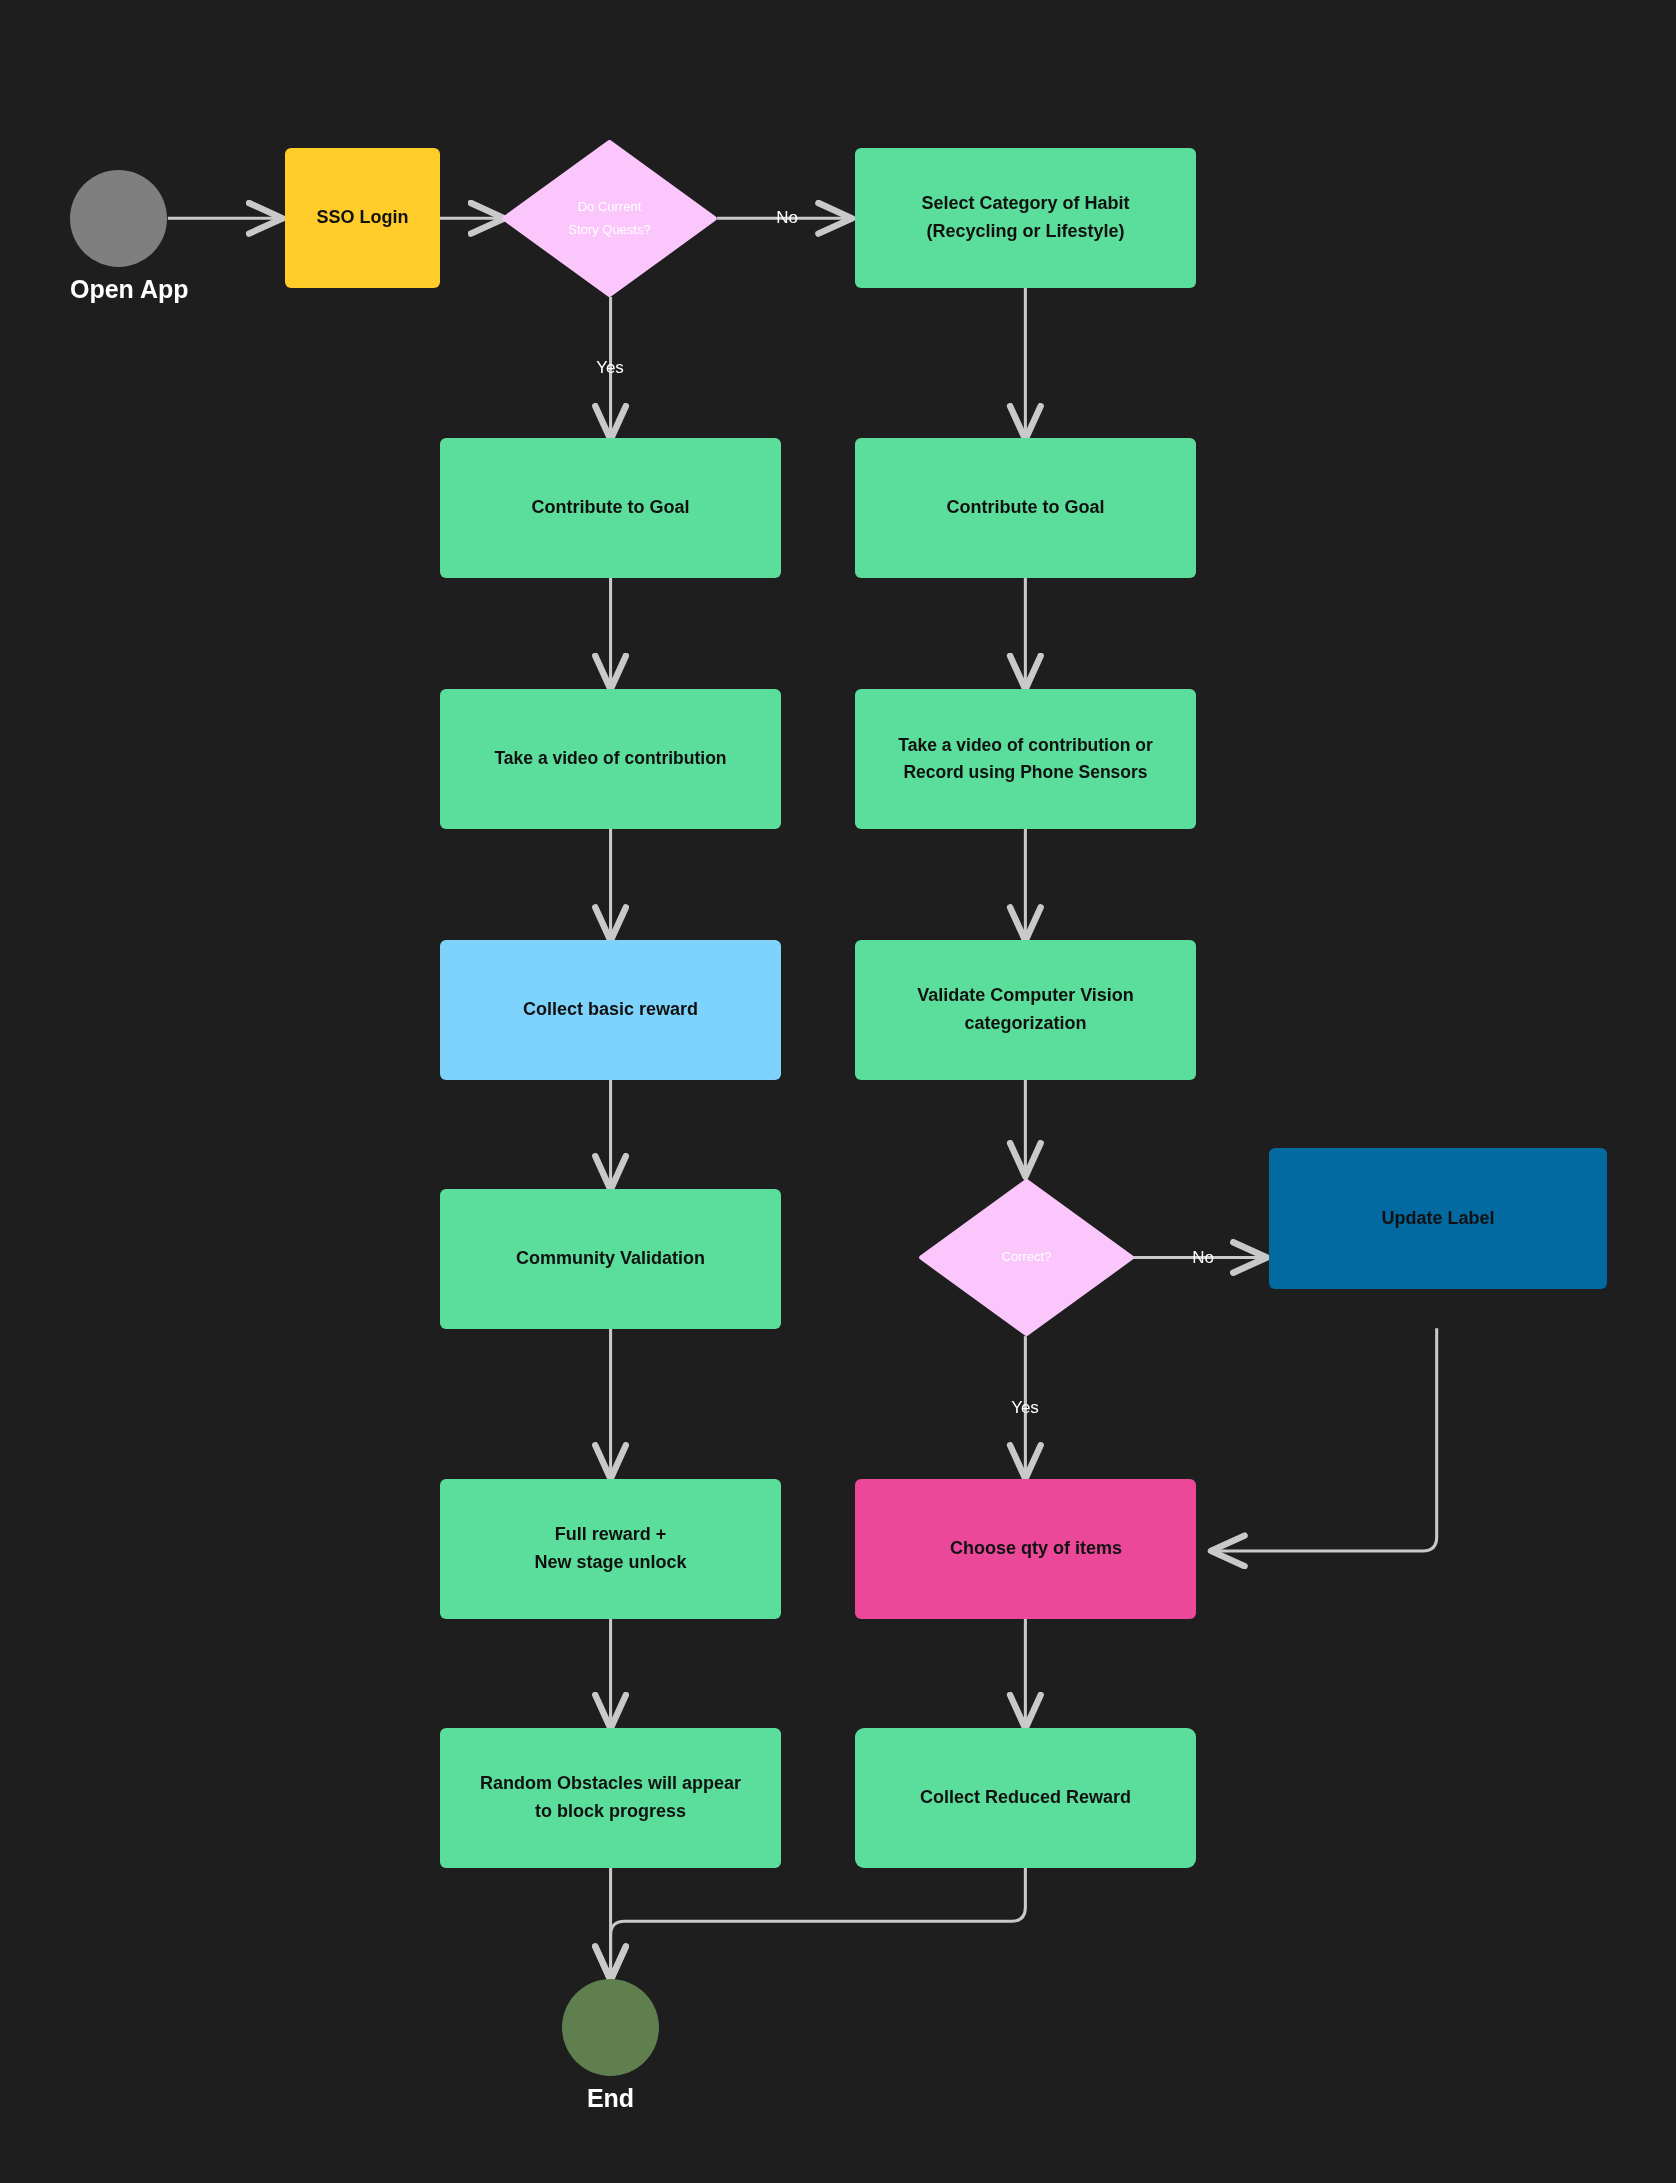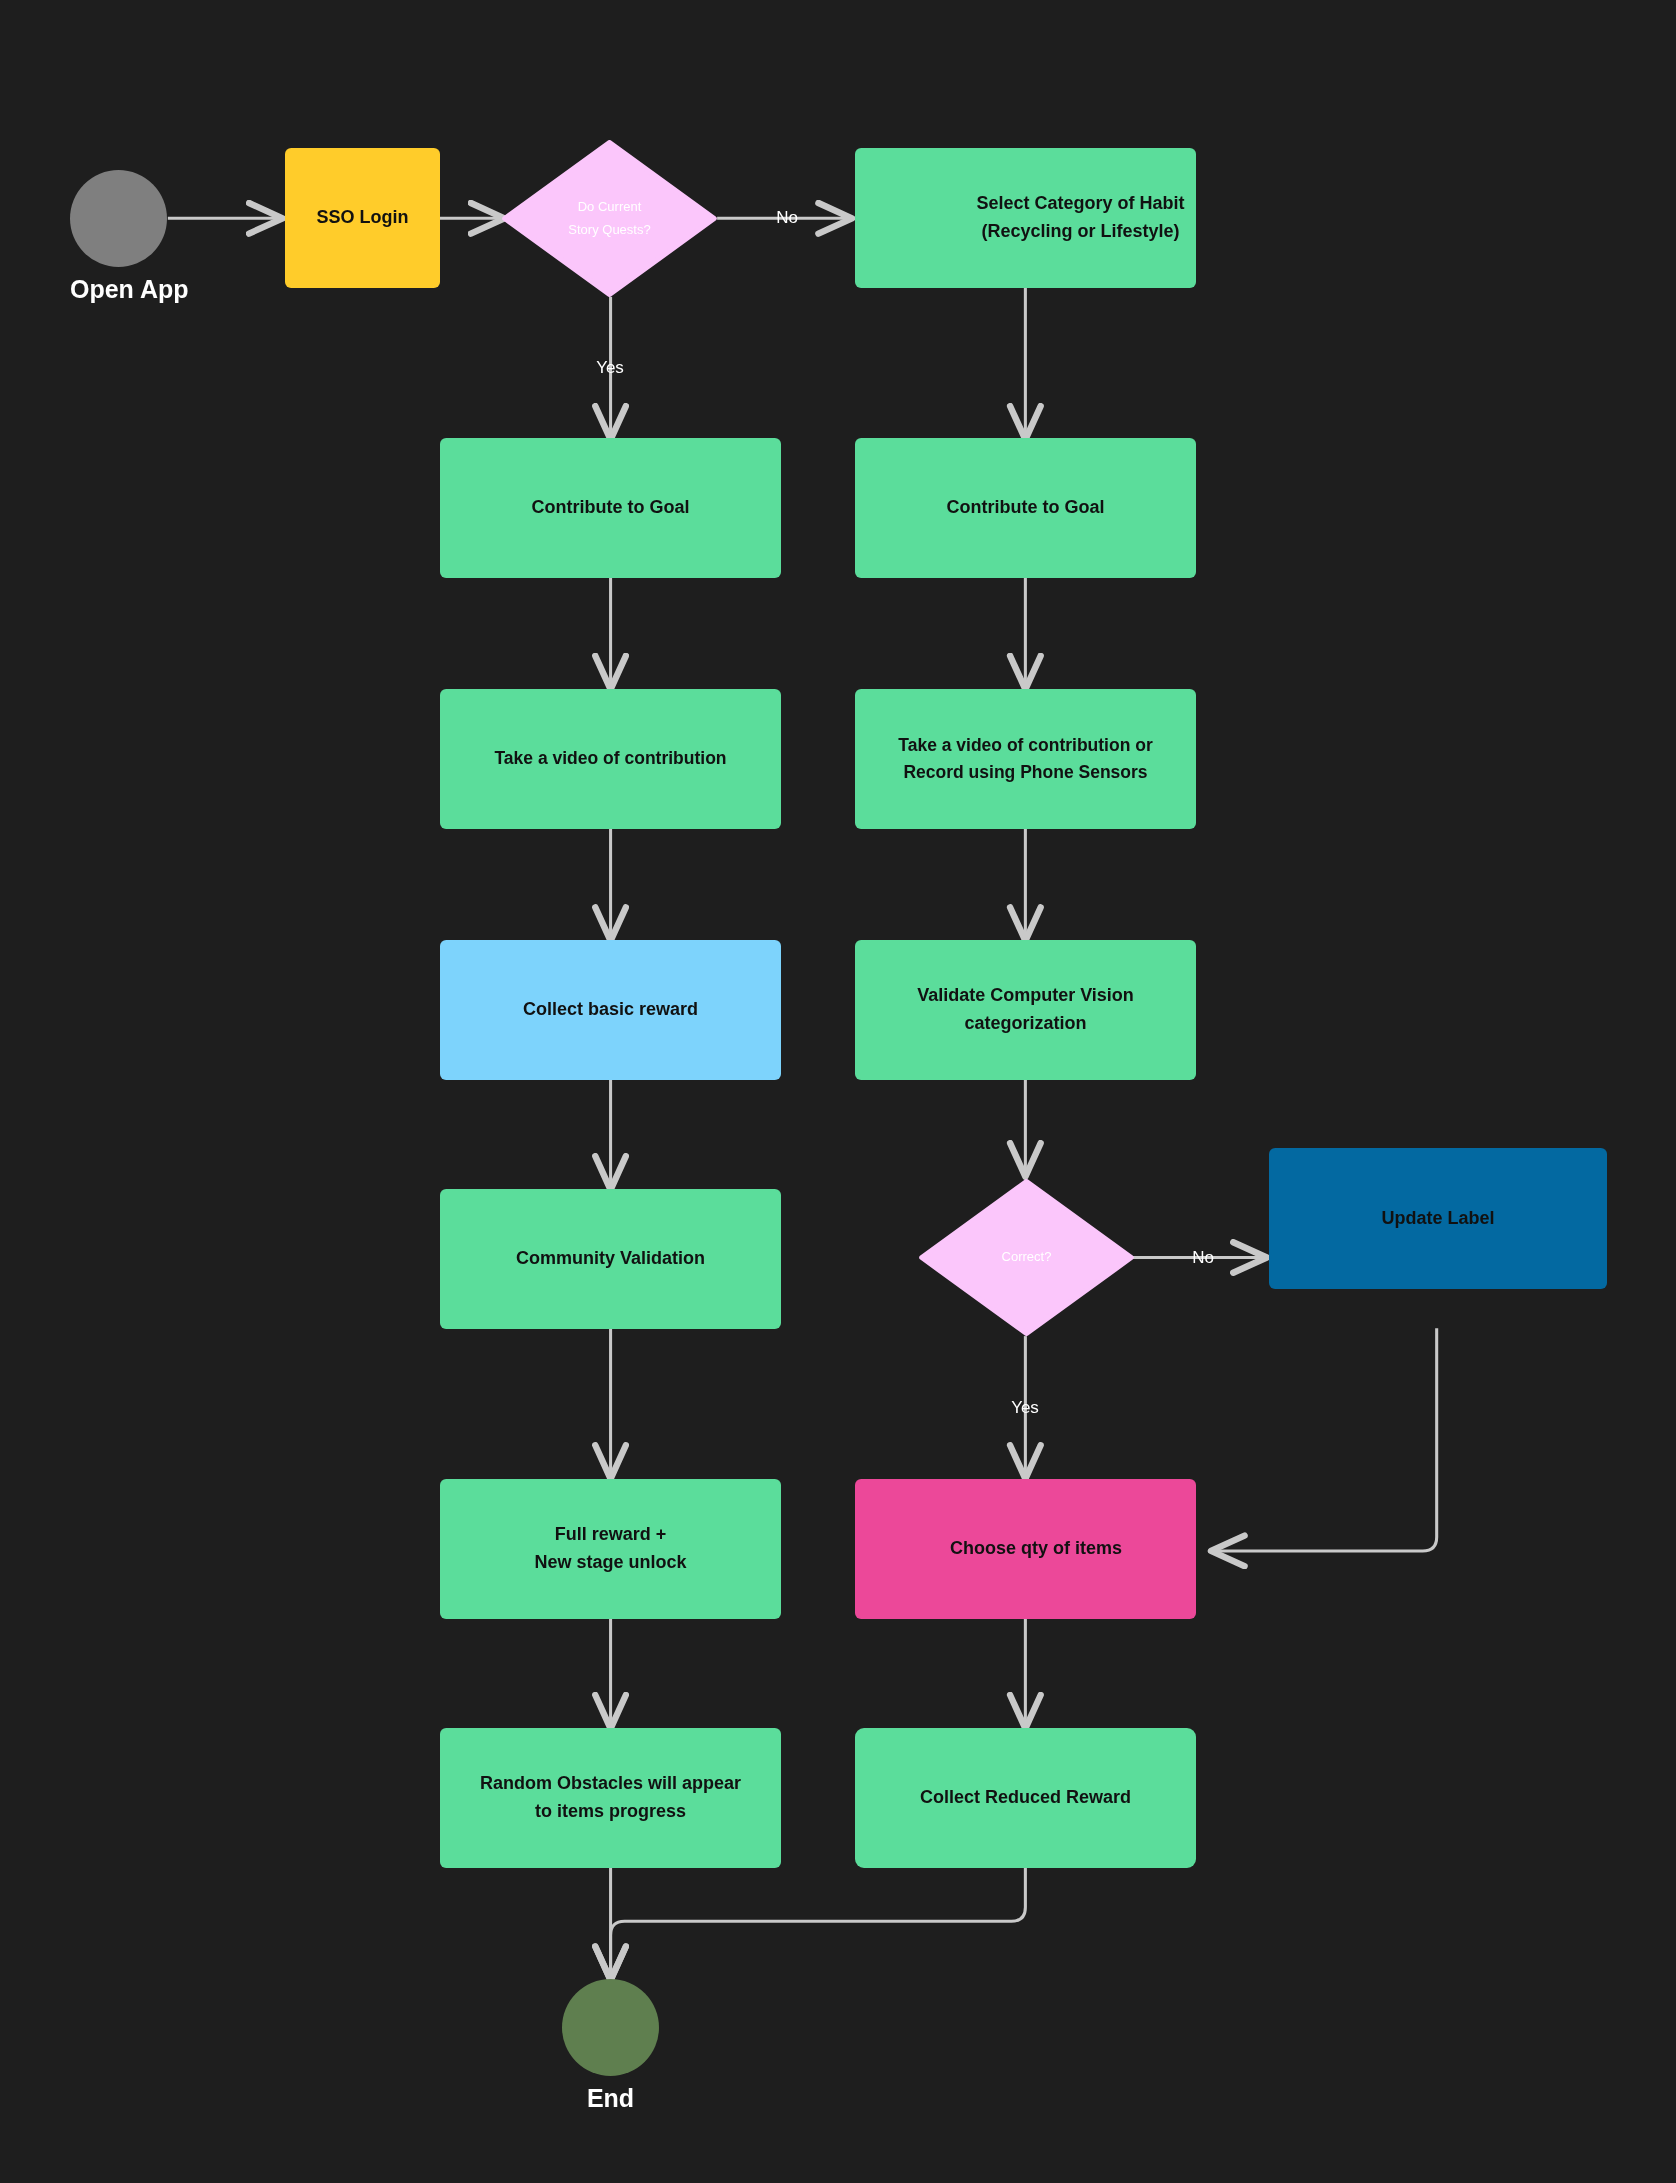--- a/index.html
+++ b/index.html
@@ -147,21 +147,21 @@
   </div>
 
   <div class="diamond" style="left:502px; top:140px; width:215px; height:157px;">
     <svg width="215" height="157" viewBox="0 0 492 360" xmlns="http://www.w3.org/2000/svg">
       <path d="M 246 6 L 486 180 L 246 354 L 6 180 Z" fill="#fbc6fb" stroke="#fbc6fb" stroke-width="12" stroke-linejoin="round"></path>
     </svg>
     <span class="label">Do Current
 Story Quests?</span>
   </div>
 
-  <div class="node box" style="left:855px; top:148px; width:341px; height:140px; background:#5bdd9b;justify-content:flex-end;">
+  <div class="node box" style="left:855px; top:148px; width:341px; height:140px; background:#5bdd9b;">
     <span class="label">Select Category of Habit
 (Recycling or Lifestyle)</span>
   </div>
 
   <div class="node box" style="left:440px; top:438px; width:341px; height:140px; background:#5bdd9b;">
     <span class="label">Contribute to Goal</span>
   </div>
 
   <div class="node box" style="left:855px; top:438px; width:341px; height:140px; background:#5bdd9b;">
     <span class="label">Contribute to Goal</span>
@@ -204,21 +204,21 @@
     <span class="label">Full reward +
 New stage unlock</span>
   </div>
 
   <div class="node box" style="left:855px; top:1479px; width:341px; height:140px; background:#ec4899;padding-left:21px;">
     <span class="label">Choose qty of items</span>
   </div>
 
   <div class="node box" style="left:440px; top:1728px; width:341px; height:140px; background:#5bdd9b;">
     <span class="label">Random Obstacles will appear
-to items progress</span>
+to block progress</span>
   </div>
 
   <div class="node box" style="left:855px; top:1728px; width:341px; height:140px; background:#5bdd9b;border-radius:9px;">
     <span class="label">Collect Reduced Reward</span>
   </div>
 
   <div class="node terminator" style="left:562px; top:1979px; width:97px; height:97px; background:#5f7f4f;"></div>
   <div class="term-caption" style="left:562px; top:2084px; width:97px;">End</div>
 
   <div class="edge-label" style="left:787px; top:218px;">No</div>

